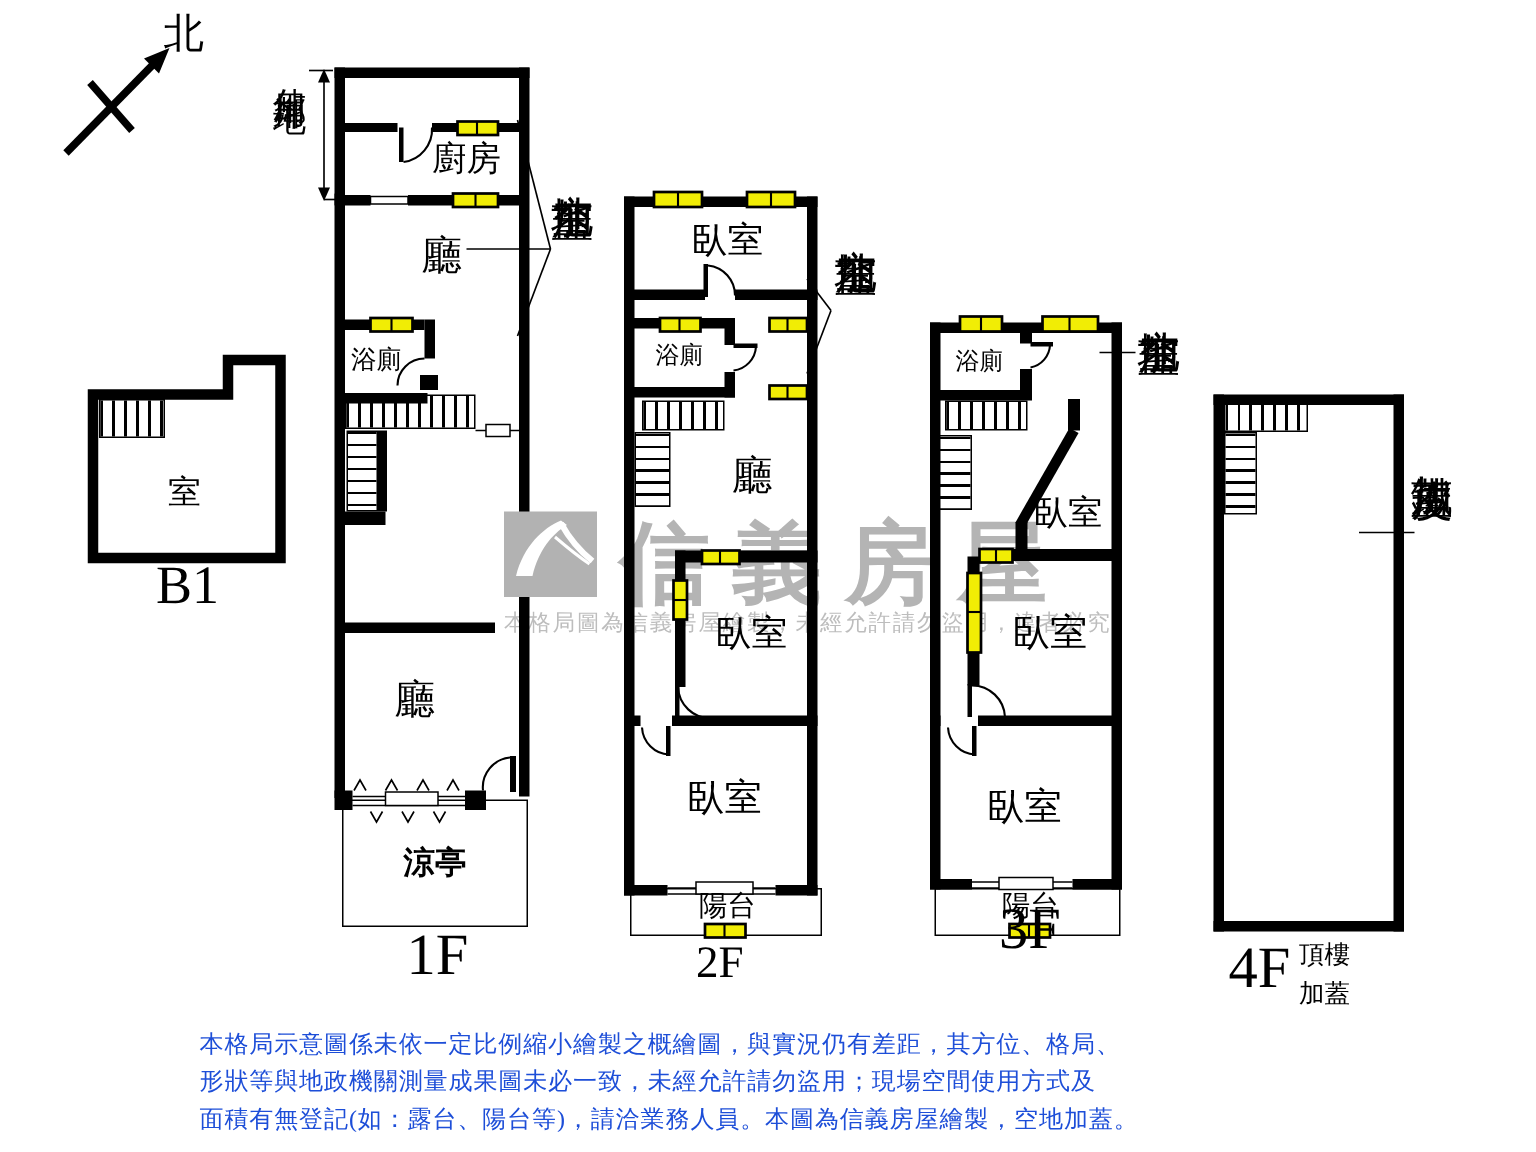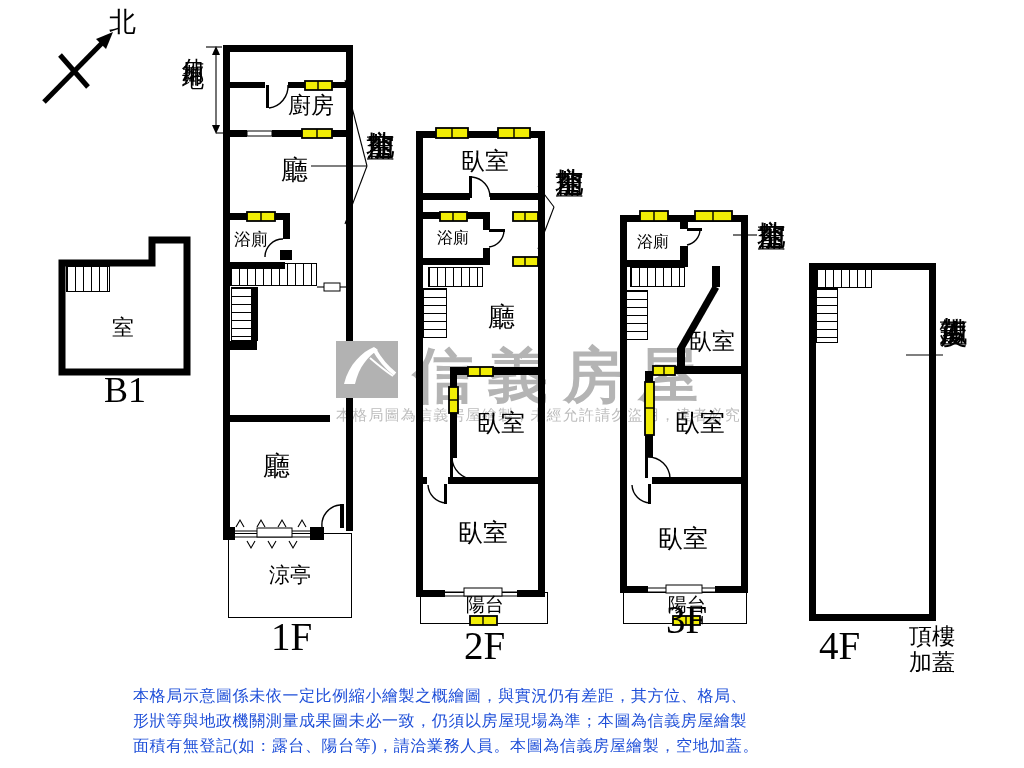--- a/index.html
+++ b/index.html
@@ -250,51 +250,51 @@
   <div>
     <div class="t" style="left:112px;top:316px;font-size:22px;">室</div>
     <div class="t" style="left:104px;top:372px;font-size:36px;">B1</div>
   </div>
 
   <div>
     <div class="t" style="left:288px;top:94px;font-size:23px;">廚房</div>
     <div class="t" style="left:281px;top:156px;font-size:27px;">廳</div>
     <div class="t" style="left:234px;top:231px;font-size:17px;">浴廁</div>
     <div class="t" style="left:263px;top:452px;font-size:27px;">廳</div>
-    <div class="t" style="left:269px;top:564px;font-size:21px;">涼亭</div>
+    <div class="t" style="left:269px;top:564px;font-size:21px;font-weight:bold;">涼亭</div>
     <div class="t" style="left:271px;top:617px;font-size:39px;">1F</div>
     <div class="vt" style="left:366px;top:107px;font-size:28px;height:150px;letter-spacing:1px;">空地加蓋</div>
   </div>
 
   <div>
     <div class="t" style="left:461px;top:149px;font-size:24px;">臥室</div>
     <div class="t" style="left:437px;top:230px;font-size:16px;">浴廁</div>
     <div class="t" style="left:488px;top:303px;font-size:27px;">廳</div>
     <div class="t" style="left:477px;top:411px;font-size:24px;">臥室</div>
     <div class="t" style="left:458px;top:520px;font-size:25px;">臥室</div>
     <div class="t" style="left:466px;top:595px;font-size:19px;">陽台</div>
-    <div class="t" style="left:464px;top:626px;font-size:39px;">2F</div>
+    <div class="t" style="left:464px;top:626px;font-size:30px;">2F</div>
     <div class="vt" style="left:555px;top:144px;font-size:28px;height:150px;letter-spacing:1px;">空地加蓋</div>
   </div>
 
   <div>
     <div class="t" style="left:637px;top:234px;font-size:16px;">浴廁</div>
     <div class="t" style="left:689px;top:330px;font-size:23px;">臥室</div>
     <div class="t" style="left:675px;top:410px;font-size:25px;">臥室</div>
     <div class="t" style="left:658px;top:526px;font-size:25px;">臥室</div>
     <div class="t" style="left:668px;top:595px;font-size:19px;">陽台</div>
     <div class="t" style="left:666px;top:600px;font-size:39px;">3F</div>
     <div class="vt" style="left:757px;top:197px;font-size:28px;height:150px;letter-spacing:1px;">空地加蓋</div>
   </div>
 
   <div>
     <div class="vt" style="left:939px;top:294px;font-size:28px;height:140px;letter-spacing:1px;">加蓋鐵皮</div>
     <div class="t" style="left:819px;top:626px;font-size:39px;">4F</div>
-    <div class="t" style="left:866px;top:624px;font-size:23px;width:50px;white-space:normal;line-height:26px;margin-left:43px;">頂樓加蓋</div>
+    <div class="t" style="left:866px;top:624px;font-size:17px;width:50px;white-space:normal;line-height:26px;">頂樓加蓋</div>
   </div>
 
   <div>
     <div class="disc" style="left:133px;top:686px;">本格局示意圖係未依一定比例縮小繪製之概繪圖，與實況仍有差距，其方位、格局、</div>
-    <div class="disc" style="left:133px;top:711px;">形狀等與地政機關測量成果圖未必一致，仍須以房屋現場為準；本圖為信義房屋繪製</div>
+    <div class="disc" style="left:133px;top:711px;">形狀等與地政機關測量成果圖未必一致，未經允許請勿盜用；現場空間使用方式及</div>
     <div class="disc" style="left:133px;top:736px;">面積有無登記(如：露台、陽台等)，請洽業務人員。本圖為信義房屋繪製，空地加蓋。</div>
   </div>
 
 </div>
 
 </body></html>

